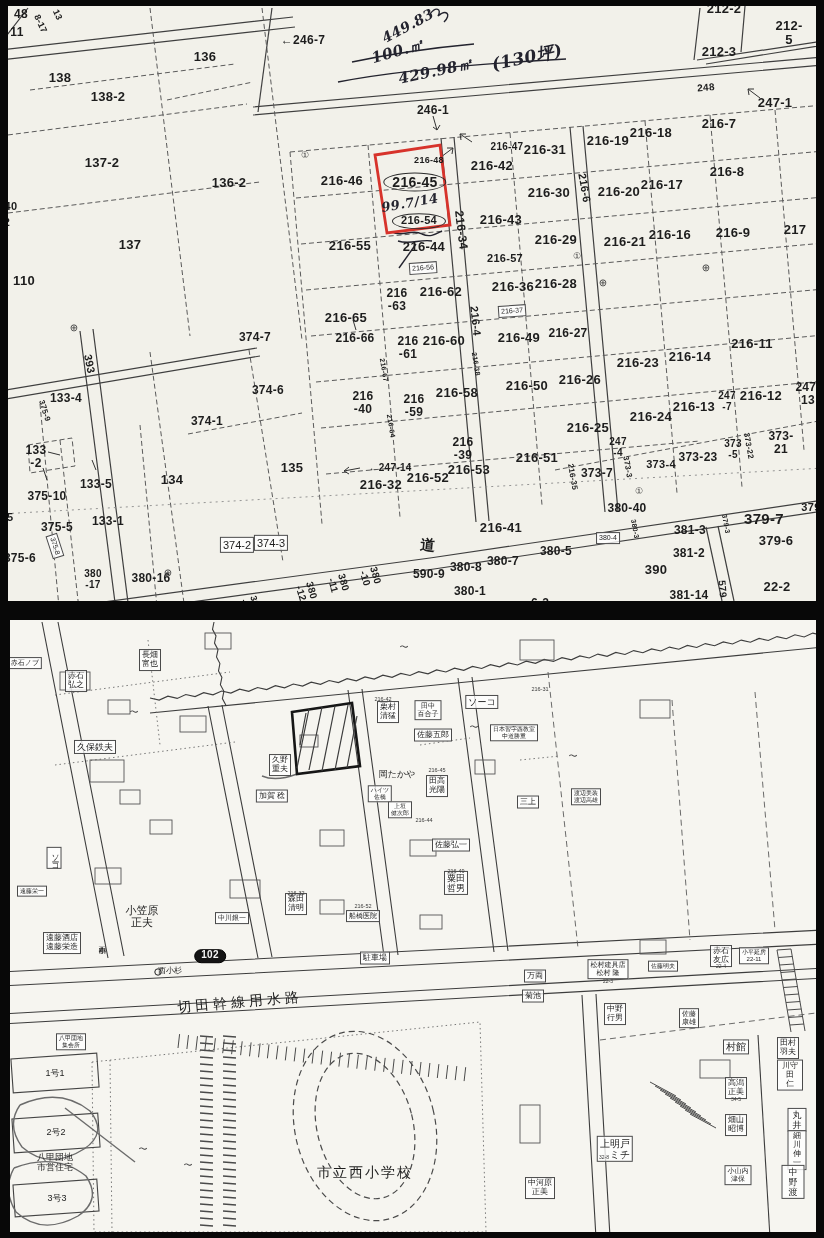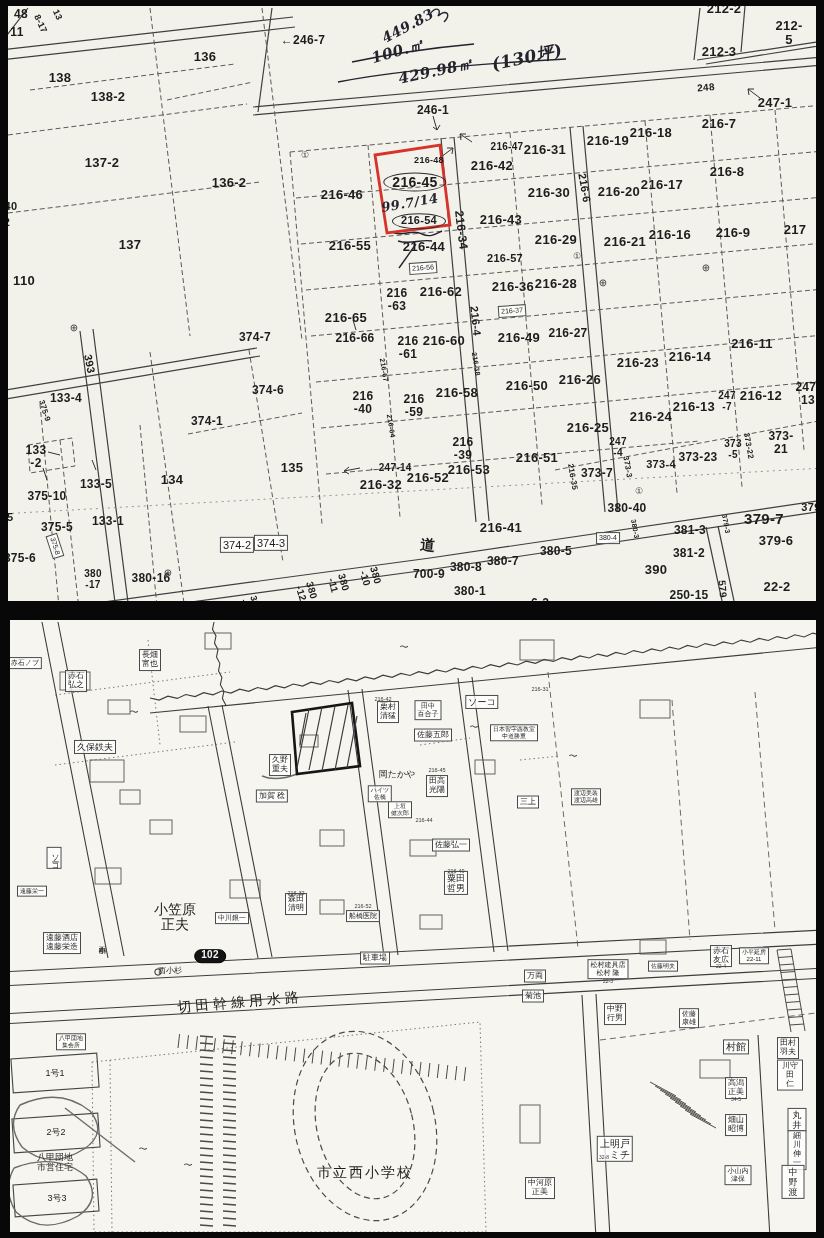--- a/index.html
+++ b/index.html
@@ -133,21 +133,21 @@
         <div class="lb" style="left: 725px; top: 227px; font-size: 13px; transform: translate(-50%, -50%) rotate(0deg);">216-9</div>
         <div class="lb" style="left: 787px; top: 224px; font-size: 13px; transform: translate(-50%, -50%) rotate(0deg);">217</div>
         <div class="lb" style="left: 662px; top: 229px; font-size: 13px; transform: translate(-50%, -50%) rotate(0deg);">216-16</div>
         <div class="lb" style="left: 617px; top: 236px; font-size: 13px; transform: translate(-50%, -50%) rotate(0deg);">216-21</div>
         <div class="lb" style="left: 541px; top: 187px; font-size: 13px; transform: translate(-50%, -50%) rotate(0deg);">216-30</div>
         <div class="lb" style="left: 548px; top: 234px; font-size: 13px; transform: translate(-50%, -50%) rotate(0deg);">216-29</div>
         <div class="lb" style="left: 421px; top: 155px; font-size: 9px; transform: translate(-50%, -50%) rotate(0deg);">216-48</div>
         <div class="lb k-e" style="left: 407px; top: 176px; font-size: 14px; transform: translate(-50%, -50%) rotate(0deg);">216-45</div>
         <div class="lb k-h" style="left: 402px; top: 197px; font-size: 13px; transform: translate(-50%, -50%) rotate(-10deg);">99.7/14</div>
         <div class="lb k-e" style="left: 411px; top: 215px; font-size: 11px; transform: translate(-50%, -50%) rotate(0deg);">216-54</div>
-        <div class="lb" style="left: 334px; top: 189px; font-size: 13px; transform: translate(-50%, -50%) rotate(0deg);">216-46</div>
+        <div class="lb" style="left: 334px; top: 175px; font-size: 13px; transform: translate(-50%, -50%) rotate(0deg);">216-46</div>
         <div class="lb" style="left: 493px; top: 214px; font-size: 13px; transform: translate(-50%, -50%) rotate(0deg);">216-43</div>
         <div class="lb" style="left: 342px; top: 240px; font-size: 13px; transform: translate(-50%, -50%) rotate(0deg);">216-55</div>
         <div class="lb" style="left: 416px; top: 241px; font-size: 13px; transform: translate(-50%, -50%) rotate(0deg);">216-44</div>
         <div class="lb k-b" style="left: 415px; top: 262px; font-size: 7px; transform: translate(-50%, -50%) rotate(-4deg);">216-56</div>
         <div class="lb" style="left: 453px; top: 224px; font-size: 12px; transform: translate(-50%, -50%) rotate(83deg);">216-34</div>
         <div class="lb" style="left: 497px; top: 253px; font-size: 11px; transform: translate(-50%, -50%) rotate(0deg);">216-57</div>
         <div class="lb" style="left: 505px; top: 281px; font-size: 13px; transform: translate(-50%, -50%) rotate(0deg);">216-36</div>
         <div class="lb" style="left: 548px; top: 278px; font-size: 13px; transform: translate(-50%, -50%) rotate(0deg);">216-28</div>
         <div class="lb" style="left: 389px; top: 294px; font-size: 12px; transform: translate(-50%, -50%) rotate(0deg);">216
 -63</div>
@@ -204,24 +204,24 @@
         <div class="lb" style="left: 619px; top: 502px; font-size: 12px; transform: translate(-50%, -50%) rotate(0deg);">380-40</div>
         <div class="lb k-b" style="left: 600px; top: 532px; font-size: 7px; transform: translate(-50%, -50%) rotate(0deg);">380-4</div>
         <div class="lb" style="left: 627px; top: 523px; font-size: 7px; transform: translate(-50%, -50%) rotate(80deg);">380-3</div>
         <div class="lb" style="left: 682px; top: 524px; font-size: 12px; transform: translate(-50%, -50%) rotate(0deg);">381-3</div>
         <div class="lb" style="left: 718px; top: 518px; font-size: 7px; transform: translate(-50%, -50%) rotate(80deg);">379-3</div>
         <div class="lb" style="left: 756px; top: 513px; font-size: 15px; transform: translate(-50%, -50%) rotate(0deg);">379-7</div>
         <div class="lb" style="left: 803px; top: 502px; font-size: 11px; transform: translate(-50%, -50%) rotate(0deg);">379</div>
         <div class="lb" style="left: 768px; top: 535px; font-size: 13px; transform: translate(-50%, -50%) rotate(0deg);">379-6</div>
         <div class="lb" style="left: 648px; top: 564px; font-size: 13px; transform: translate(-50%, -50%) rotate(0deg);">390</div>
         <div class="lb" style="left: 681px; top: 547px; font-size: 12px; transform: translate(-50%, -50%) rotate(0deg);">381-2</div>
-        <div class="lb" style="left: 681px; top: 589px; font-size: 12px; transform: translate(-50%, -50%) rotate(0deg);">250-15</div>
+        <div class="lb" style="left: 681px; top: 589px; font-size: 12px; transform: translate(-50%, -50%) rotate(0deg);">381-14</div>
         <div class="lb" style="left: 714px; top: 583px; font-size: 10px; transform: translate(-50%, -50%) rotate(85deg);">579</div>
         <div class="lb" style="left: 769px; top: 581px; font-size: 13px; transform: translate(-50%, -50%) rotate(0deg);">22-2</div>
-        <div class="lb" style="left: 421px; top: 568px; font-size: 12px; transform: translate(-50%, -50%) rotate(0deg);">700-9</div>
+        <div class="lb" style="left: 421px; top: 568px; font-size: 12px; transform: translate(-50%, -50%) rotate(0deg);">590-9</div>
         <div class="lb" style="left: 458px; top: 561px; font-size: 12px; transform: translate(-50%, -50%) rotate(0deg);">380-8</div>
         <div class="lb" style="left: 495px; top: 555px; font-size: 12px; transform: translate(-50%, -50%) rotate(0deg);">380-7</div>
         <div class="lb" style="left: 548px; top: 545px; font-size: 12px; transform: translate(-50%, -50%) rotate(0deg);">380-5</div>
         <div class="lb" style="left: 462px; top: 585px; font-size: 12px; transform: translate(-50%, -50%) rotate(0deg);">380-1</div>
         <div class="lb" style="left: 532px; top: 597px; font-size: 12px; transform: translate(-50%, -50%) rotate(0deg);">6-2</div>
         <div class="lb" style="left: 298px; top: 586px; font-size: 10px; transform: translate(-50%, -50%) rotate(74deg);">380
 -12</div>
         <div class="lb" style="left: 330px; top: 578px; font-size: 10px; transform: translate(-50%, -50%) rotate(74deg);">380
 -11</div>
         <div class="lb" style="left: 362px; top: 571px; font-size: 10px; transform: translate(-50%, -50%) rotate(74deg);">380
@@ -353,21 +353,21 @@
         <div class="lb k-b" style="left: 518px; top: 182px; font-size: 8px; transform: translate(-50%, -50%) rotate(0deg);">三上</div>
         <div class="lb k-b" style="left: 441px; top: 225px; font-size: 8px; transform: translate(-50%, -50%) rotate(0deg);">佐藤弘一</div>
         <div class="lb k-b" style="left: 446px; top: 263px; font-size: 9px; transform: translate(-50%, -50%) rotate(0deg); text-align: center;">粟田
 哲男</div>
         <div class="lb k-b" style="left: 286px; top: 284px; font-size: 8px; transform: translate(-50%, -50%) rotate(0deg);">森田
 清明</div>
         <div class="lb k-b" style="left: 353px; top: 296px; font-size: 7px; transform: translate(-50%, -50%) rotate(0deg);">船橋医院</div>
         <div class="lb k-b" style="left: 52px; top: 323px; font-size: 8px; transform: translate(-50%, -50%) rotate(0deg);">遠藤酒店
 遠藤栄造</div>
         <div class="lb k-b" style="left: 22px; top: 271px; font-size: 6px; transform: translate(-50%, -50%) rotate(0deg);">遠藤栄一</div>
-        <div class="lb k-n" style="left: 132px; top: 297px; font-size: 14px; transform: translate(-50%, -50%) rotate(0deg); margin-left: 33px;">小笠原
+        <div class="lb k-n" style="left: 132px; top: 297px; font-size: 11px; transform: translate(-50%, -50%) rotate(0deg);">小笠原
 正夫</div>
         <div class="lb k-b" style="left: 222px; top: 298px; font-size: 7px; transform: translate(-50%, -50%) rotate(0deg);">中川銀一</div>
         <div class="lb k-n" style="left: 92px; top: 321px; font-size: 7px; writing-mode: vertical-rl; transform: translate(-50%, -50%) rotate(0deg);">西小割</div>
         <div class="lb k-n" style="left: 160px; top: 351px; font-size: 8px; transform: translate(-50%, -50%) rotate(0deg);">西小杉</div>
         <div class="lb k-s" style="left: 200px; top: 336px; font-size: 10px; transform: translate(-50%, -50%) rotate(0deg);">102</div>
         <div class="lb k-n" style="left: 230px; top: 382px; font-size: 14px; letter-spacing: 4px; transform: translate(-50%, -50%) rotate(-5deg);">切田幹線用水路</div>
         <div class="lb k-b" style="left: 365px; top: 338px; font-size: 8px; transform: translate(-50%, -50%) rotate(0deg);">駐車場</div>
         <div class="lb k-b" style="left: 525px; top: 356px; font-size: 8px; transform: translate(-50%, -50%) rotate(0deg);">万両</div>
         <div class="lb k-b" style="left: 523px; top: 376px; font-size: 8px; transform: translate(-50%, -50%) rotate(0deg);">菊池</div>
         <div class="lb k-b" style="left: 605px; top: 394px; font-size: 8px; transform: translate(-50%, -50%) rotate(0deg);">中野

